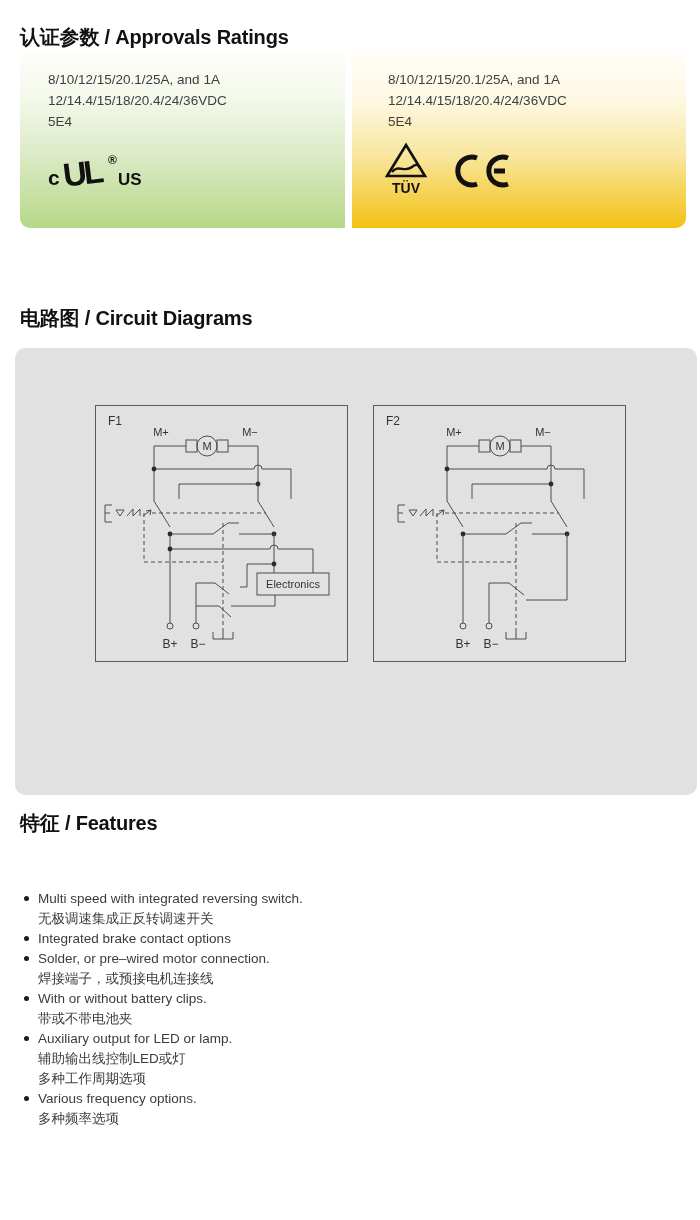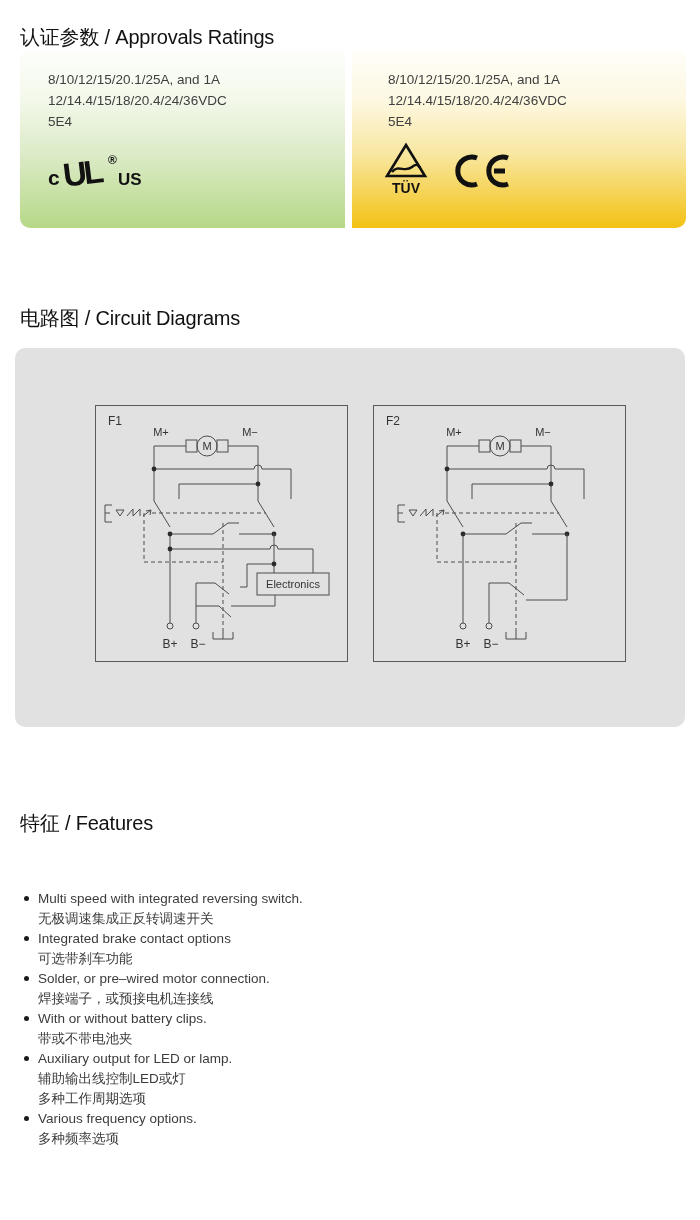--- a/index.html
+++ b/index.html
@@ -3,41 +3,41 @@
 <meta charset="utf-8">
 <style>
   html,body{margin:0;padding:0;}
   body{
     width:700px;height:1220px;position:relative;background:#ffffff;
     font-family:"Liberation Sans","DejaVu Sans",sans-serif;color:#3c3c3c;
     overflow:hidden;
   }
   .heading{
     position:absolute;left:20px;margin:0;
-    font-size:20px;font-weight:400;color:#111;letter-spacing:-0.2px;
+    font-size:20px;font-weight:700;color:#111;letter-spacing:-0.2px;
     white-space:nowrap;
   }
   
   .rate-box{position:absolute;top:50px;height:178px;}
   #box-ul{
     left:20px;width:325px;border-radius:10px 0 0 10px;
     background:linear-gradient(to bottom,#fdfefb 0%,#f3f8ea 28%,#dcebc8 58%,#b6d887 100%);
   }
   #box-tuv{
     left:352px;width:334px;border-radius:0 10px 10px 0;
     background:linear-gradient(to bottom,#fffefa 0%,#fdf8e2 28%,#f8e7a2 58%,#f3c213 100%);
   }
   .rate-lines{position:absolute;top:19px;font-size:13.5px;line-height:21px;color:#404040;}
   #box-ul .rate-lines{left:28px;}
   #box-tuv .rate-lines{left:36px;}
   .logo{position:absolute;}
   
   #panel{
-    position:absolute;left:15px;top:348px;width:670px;height:379px;
-    background:#e1e1e1;border-radius:10px;
+    position:absolute;left:15px;top:348px;width:670px;height:447px;
+    background:#e1e1e1;border-radius:10px;padding-left:12px;
   }
   .diagram{position:absolute;top:57px;width:253px;height:257px;}
   #f1{left:80px;}
   #f2{left:358px;}
   .wire{stroke:#4d4d4d;stroke-width:1;fill:none;}
   .dash{stroke:#4d4d4d;stroke-width:1;fill:none;stroke-dasharray:4,3;}
   .dot{fill:#2b2b2b;stroke:none;}
   .dbox{stroke:#5a5a5a;stroke-width:1;fill:none;}
   .ebox{stroke:#4d4d4d;stroke-width:1;fill:#e1e1e1;}
   .dtext{fill:#333;font-size:11px;font-family:"Liberation Sans",sans-serif;}
@@ -189,21 +189,20 @@
 
 <h2 class="heading" style="top:810px">特征 / Features</h2>
 
 <div id="features-list">
   <div class="feat">
     <div class="feat-en"><span class="bullet"></span><span>Multi speed with integrated reversing switch.</span></div>
     <div class="feat-zh">无极调速集成正反转调速开关</div>
   </div>
   <div class="feat">
     <div class="feat-en"><span class="bullet"></span><span>Integrated brake contact options</span></div>
-    <div class="feat-zh">可选带刹车功能</div>
   </div>
   <div class="feat">
     <div class="feat-en"><span class="bullet"></span><span>Solder, or pre–wired motor connection.</span></div>
     <div class="feat-zh">焊接端子，或预接电机连接线</div>
   </div>
   <div class="feat">
     <div class="feat-en"><span class="bullet"></span><span>With or without battery clips.</span></div>
     <div class="feat-zh">带或不带电池夹</div>
   </div>
   <div class="feat">

